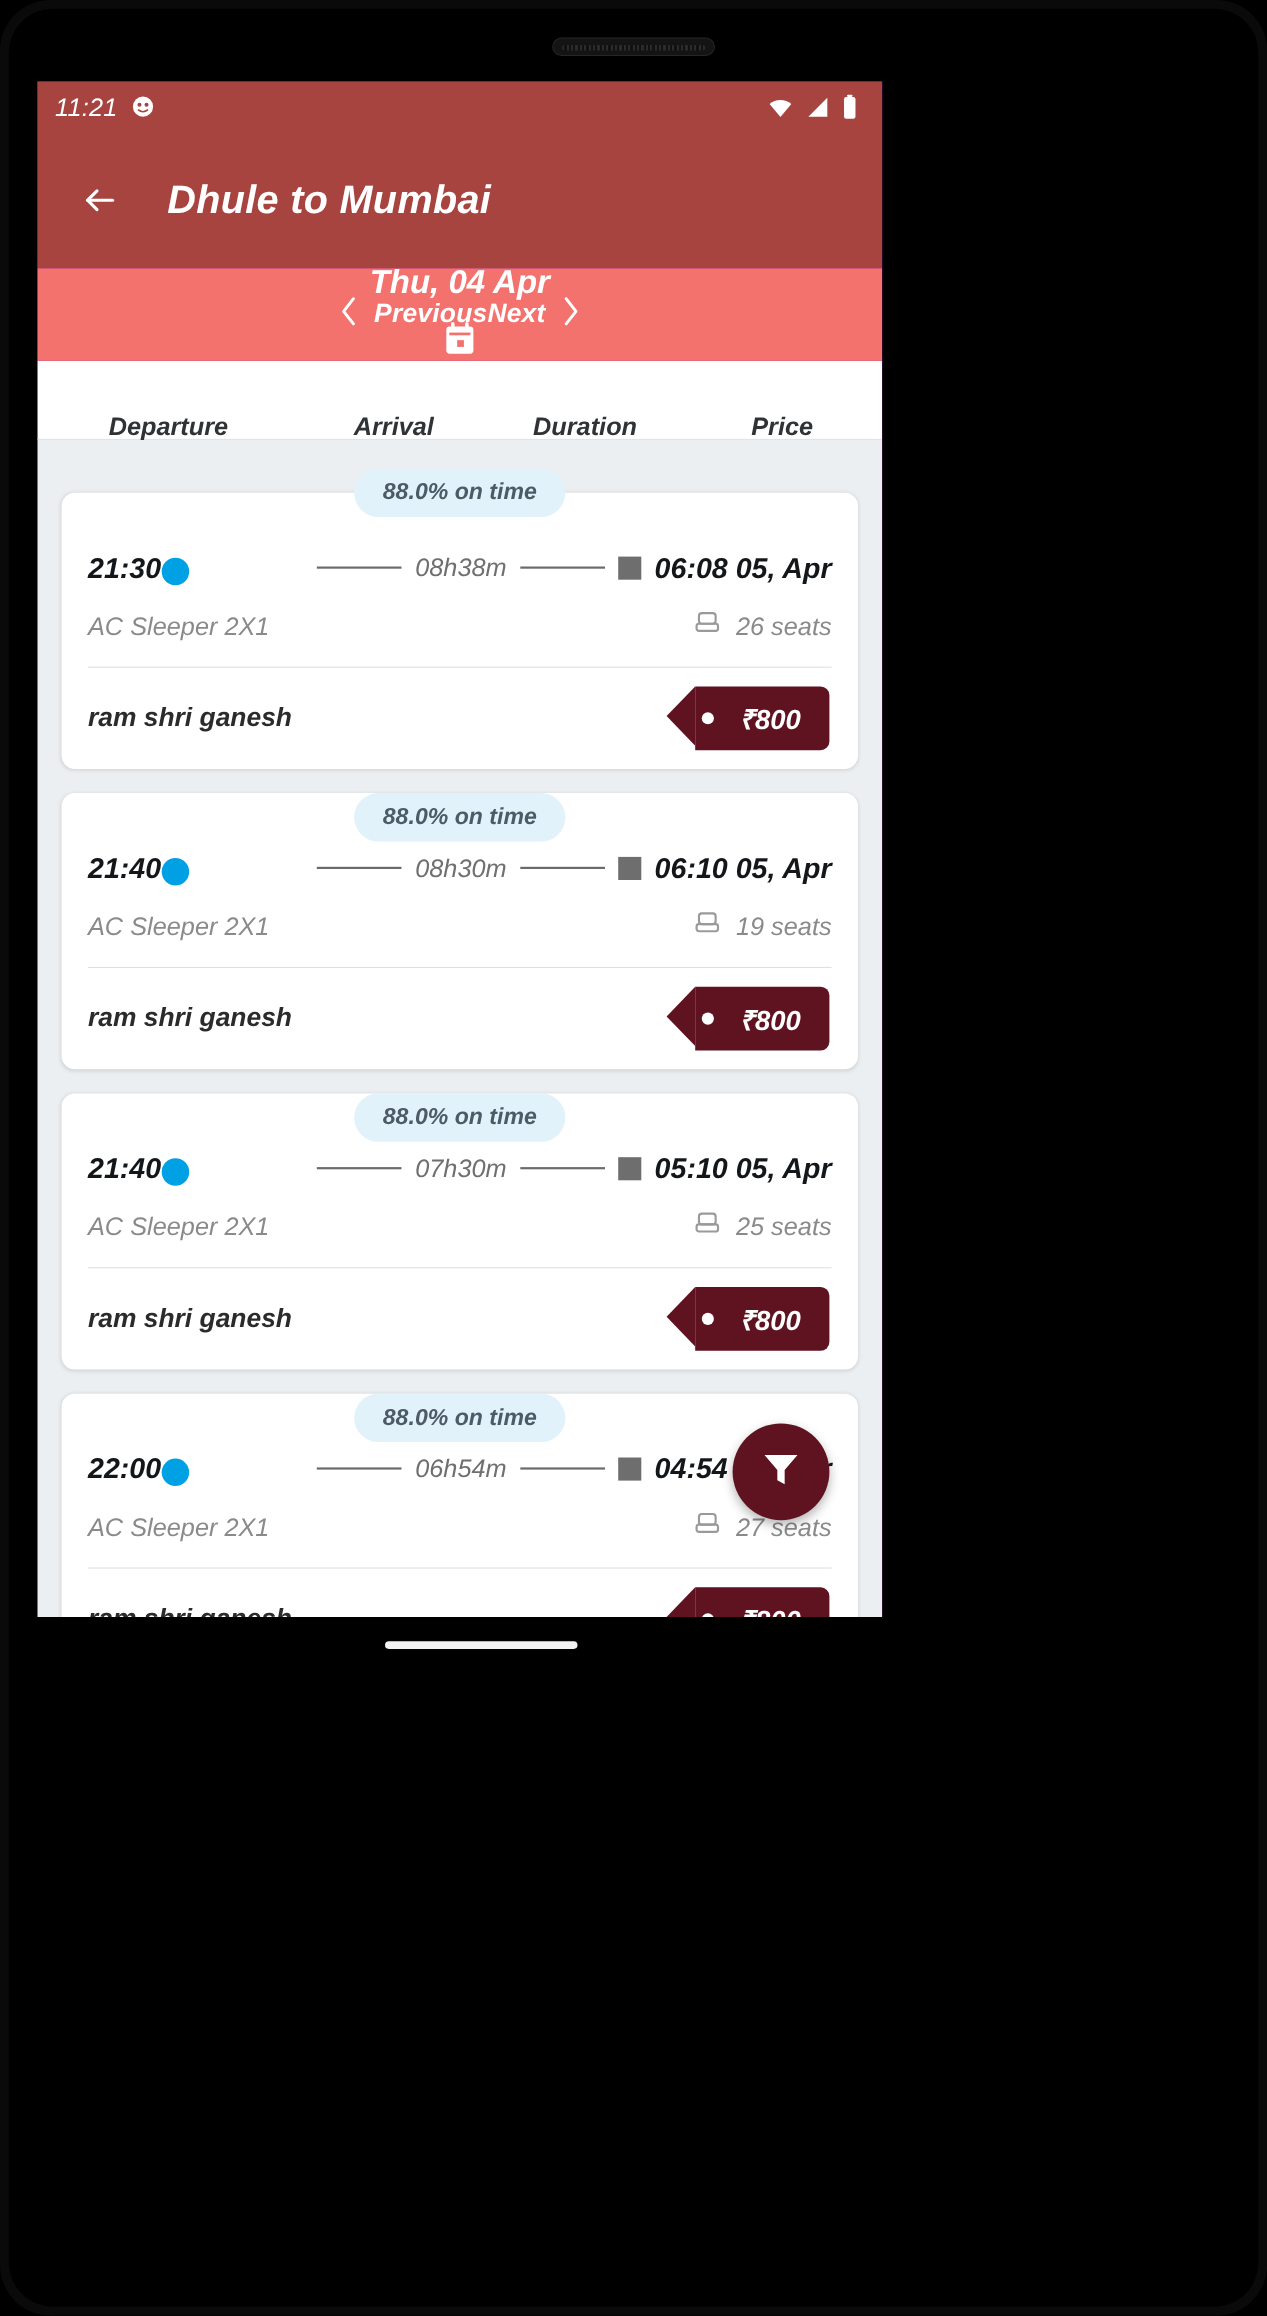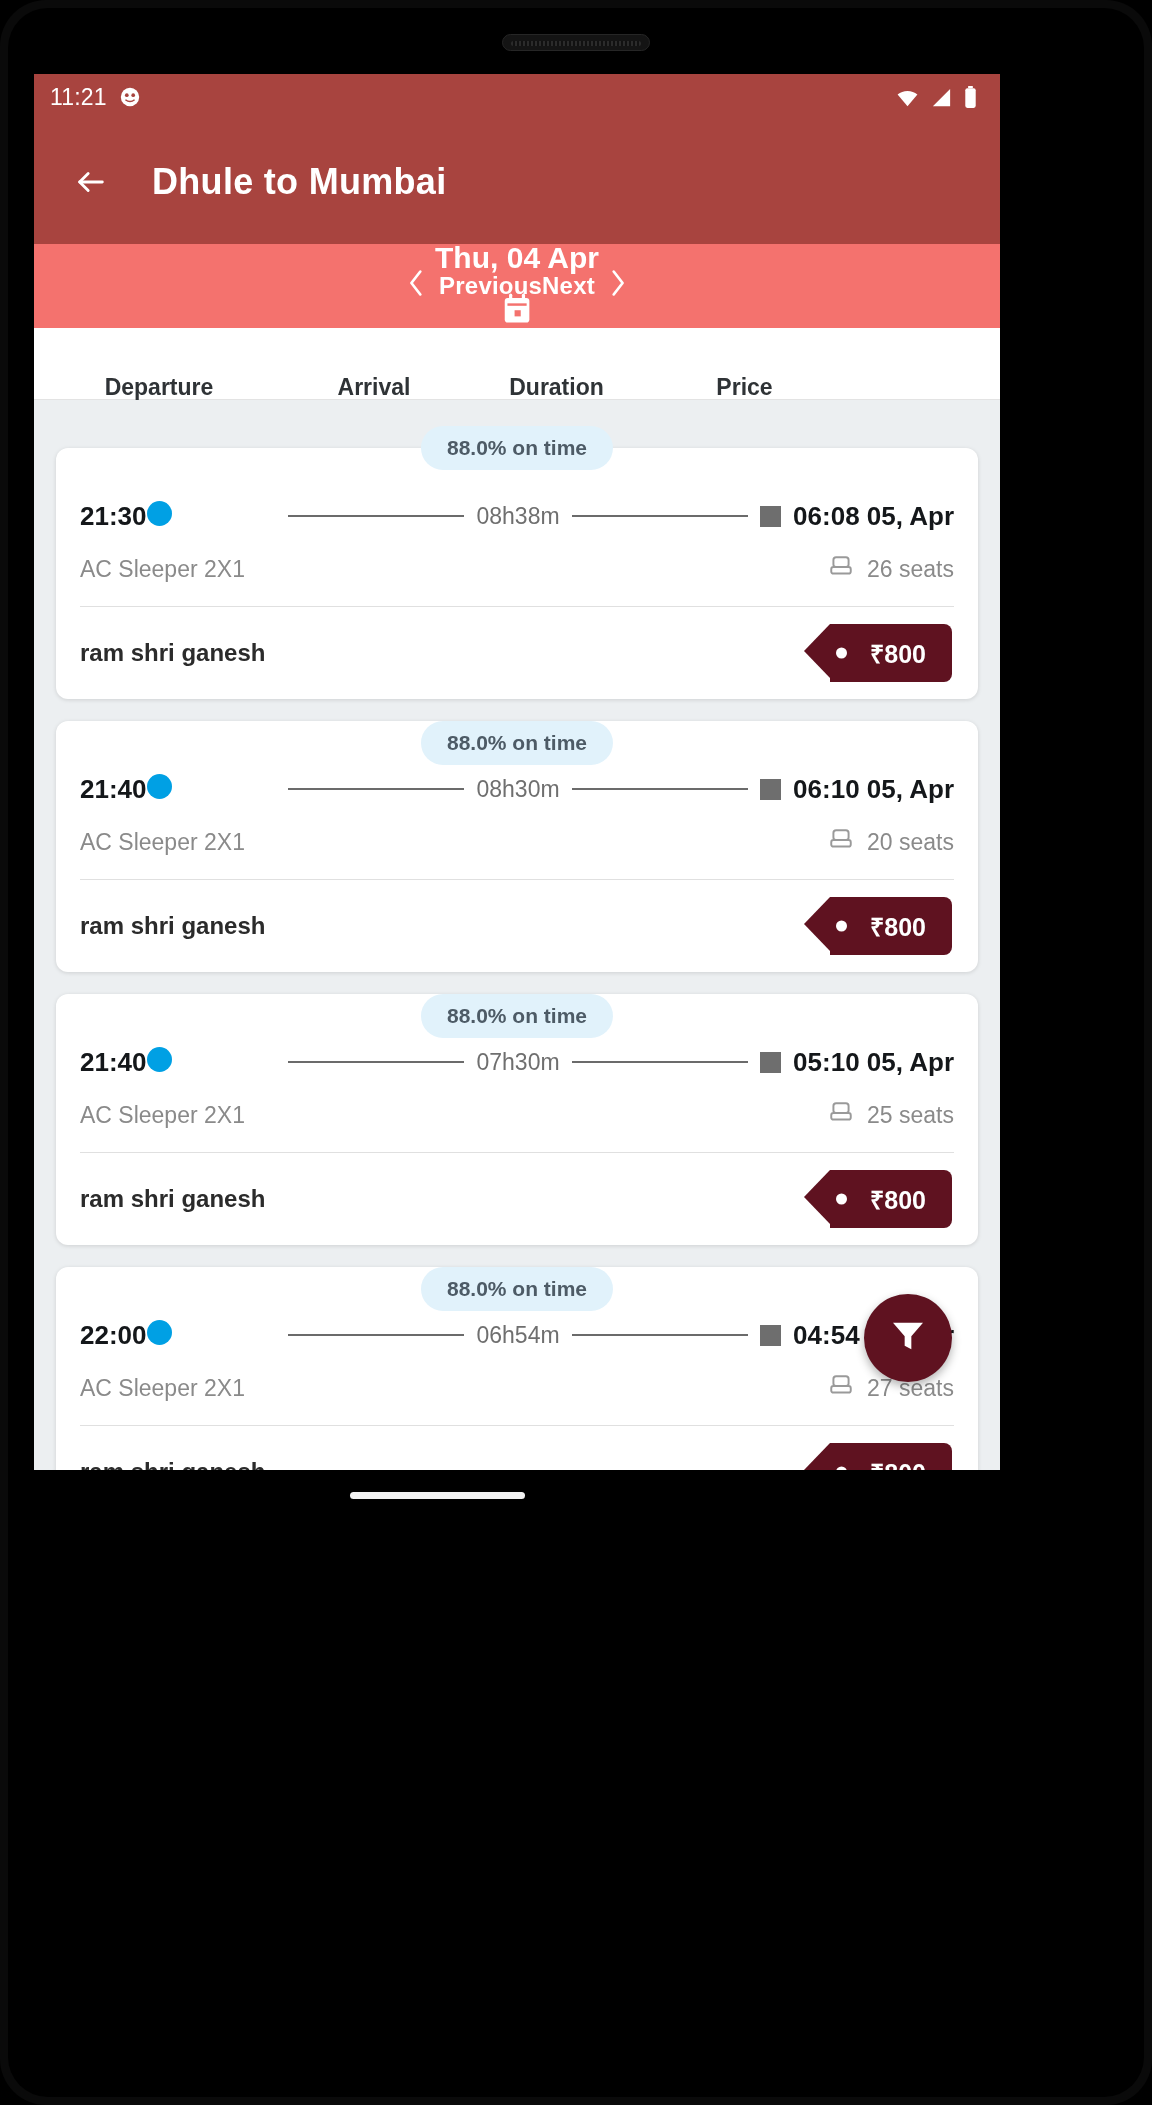--- a/index.html
+++ b/index.html
@@ -41,23 +41,24 @@
     left: 8px; top: 6px; right: 8px;
     height: 5px;
     border-radius: 3px;
     background: repeating-linear-gradient(90deg, #2b2b2b 0 2px, #111 2px 4px);
   }
 
   
   #app {
     position: absolute;
     left: 26px; top: 66px;
-    width: 966px; height: 1396px;
+    width: 768px; height: 1396px;
     background: #a21caf;
     overflow: hidden;
+    font-style: italic;
   }
 
   
   #status-bar {
     height: 46px;
     background: #a8443f;
     display: flex;
     align-items: center;
     justify-content: space-between;
     padding: 0 22px 0 16px;
@@ -161,21 +162,21 @@
     position: relative;
   }
 
   .row-top {
     display: flex;
     align-items: center;
     height: 44px;
   }
   .dep-time {
     font-size: 26px; font-weight: 700; color: #14171a;
-    display: flex; align-items: flex-start; 
+    display: flex; align-items: flex-end; 
     width: 208px;
   }
   .dot-blue {
     width: 25px; height: 25px; border-radius: 50%;
     background: #00a0e4; display: inline-block;
   }
   .dur-wrap {
     flex: 1;
     display: flex; align-items: center; gap: 12px;
     padding-right: 12px;
@@ -421,21 +422,21 @@
             </div>
             <div class="row-mid">
               <span class="bus-type">AC Sleeper 2X1</span>
               <span class="seats-wrap">
                 <span>
                   <svg width="26" height="26" viewBox="0 0 24 24" fill="none" stroke="#9a9a9a" stroke-width="1.8">
                     <rect x="5" y="4" width="14" height="9" rx="2.5"></rect>
                     <rect x="3" y="13" width="18" height="6" rx="2"></rect>
                   </svg>
                 </span>
-                <span>20 seats</span>
+                <span>19 seats</span>
               </span>
             </div>
             <div class="card-divider"></div>
             <div class="row-bottom">
               <span class="operator">ram shri ganesh</span>
               <span class="price-tag">₹800</span>
             </div>
           </div>
         </div>
 

